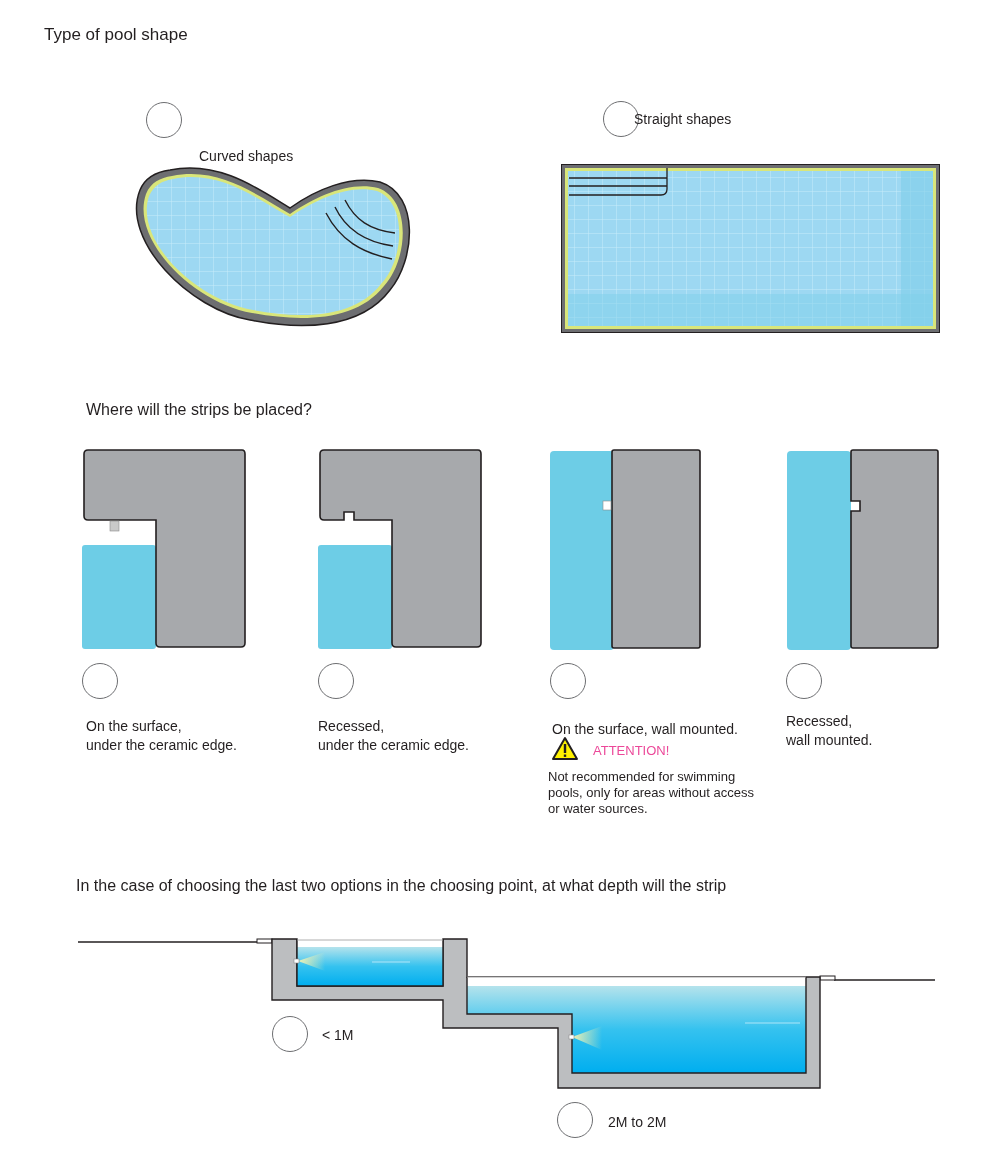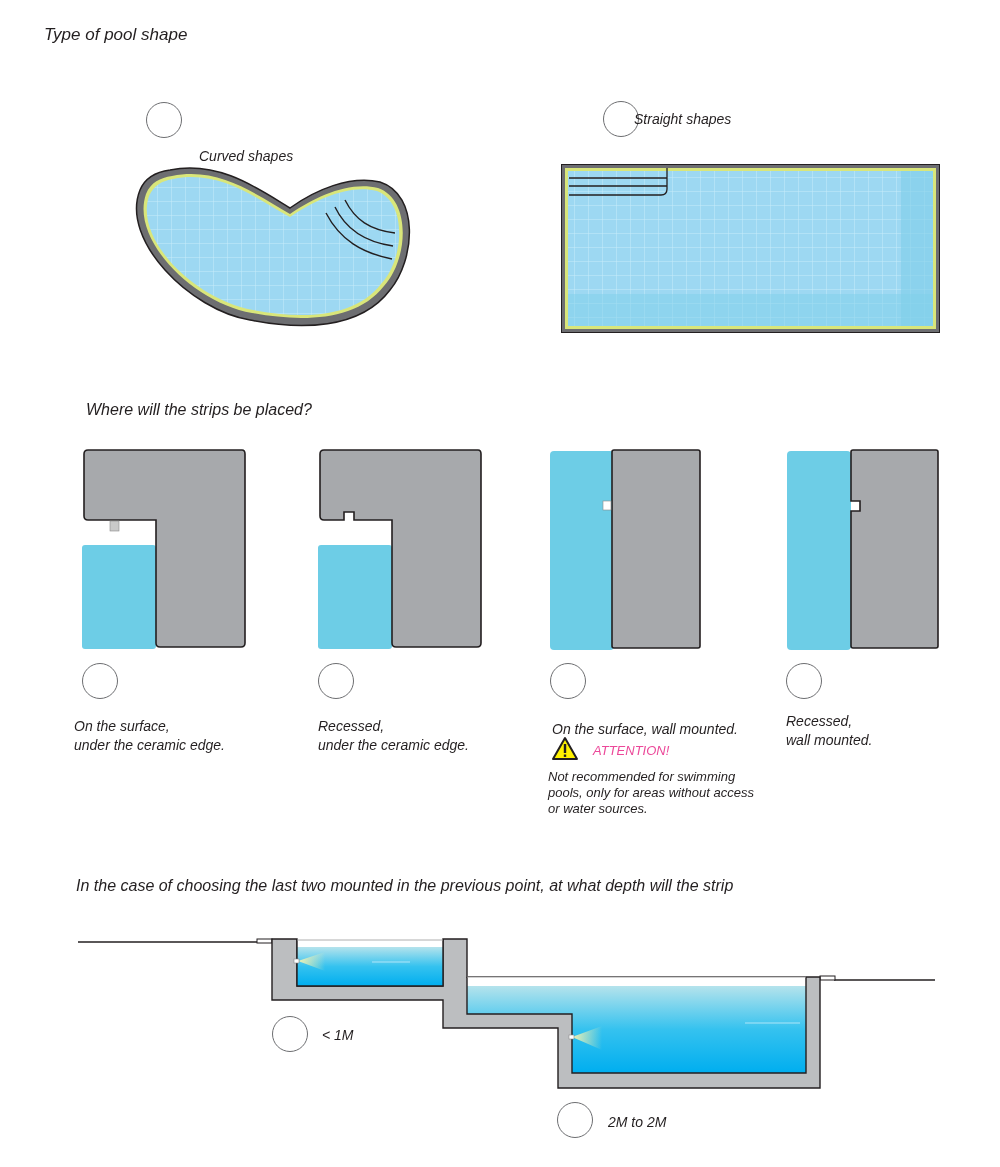--- a/index.html
+++ b/index.html
@@ -1,18 +1,18 @@
 <!DOCTYPE html>
 <html><head>
 <meta charset="utf-8">
 <style>
   html, body { margin:0; padding:0; background:#ffffff; }
   body { width:1000px; height:1167px; position:relative; overflow:hidden;
          font-family:"Liberation Sans", sans-serif; color:#231f20; }
-  .abs { position:absolute;font-style:italic; }
+  .abs { position:absolute; }
   .h1 { font-size:17px; }
   .h2 { font-size:16px; }
   .lbl { font-size:14px; line-height:19px; }
   .small { font-size:13px; line-height:16px; }
   .radio { position:absolute; width:36px; height:36px; border:1.3px solid #6d6e71;
            border-radius:50%; background:#fff; box-sizing:border-box; cursor:pointer; }
   .attn { color:#ec4899; font-size:13px; }
   svg { position:absolute; overflow:visible; }
 </style>
 </head>
@@ -72,21 +72,21 @@
   <rect x="1" y="3" width="64" height="199" rx="4" fill="#6dcde6"></rect>
   <path d="M65 4 Q65 2 67 2 H150 Q152 2 152 4 V198 Q152 200 150 200 H67 Q65 200 65 198 V63 H74 V53 H65 Z" fill="#a7a9ac" stroke="#231f20" stroke-width="1.6"></path>
   <rect x="66" y="54" width="7" height="8" fill="#fff"></rect>
 </svg>
 
 <div class="radio" style="left:82px;top:663px;"></div>
 <div class="radio" style="left:318px;top:663px;"></div>
 <div class="radio" style="left:550px;top:663px;"></div>
 <div class="radio" style="left:786px;top:663px;"></div>
 
-<div class="abs lbl" style="left:74px;top:717px;">
+<div class="abs lbl" style="left:86px;top:717px;">
   <div>On the surface,</div>
   <div>under the ceramic edge.</div>
 </div>
 <div class="abs lbl" style="left:318px;top:717px;">
   <div>Recessed,</div>
   <div>under the ceramic edge.</div>
 </div>
 <div class="abs lbl" style="left:552px;top:712px;margin-top:8px;">On the surface, wall mounted.</div>
 <div class="abs lbl" style="left:786px;top:712px;">
   <div>Recessed,</div>
@@ -99,21 +99,21 @@
   <rect x="12.8" y="18.5" width="2.4" height="2.4" fill="#231f20"></rect>
 </svg>
 <div class="abs attn" style="left:593px;top:743px;">ATTENTION!</div>
 <div class="abs small" style="left:548px;top:769px;">
   <div>Not recommended for swimming</div>
   <div>pools, only for areas without access</div>
   <div>or water sources.</div>
 </div>
 
 <div class="abs h2" style="left:76px;top:874px;line-height:24px;">
-  <div>In the case of choosing the last two mounted in the previous point, at what depth will the strip</div>
+  <div>In the case of choosing the last two options in the choosing point, at what depth will the strip</div>
 </div>
 
 <svg width="1000" height="170" style="left:0;top:930px;">
   <defs>
     <linearGradient id="wg" x1="0" y1="0" x2="0" y2="1">
       <stop offset="0" stop-color="#b5e3ec"></stop>
       <stop offset="0.5" stop-color="#35c2ef"></stop>
       <stop offset="1" stop-color="#00aeef"></stop>
     </linearGradient>
     <linearGradient id="beam" x1="0" y1="0" x2="1" y2="0">

